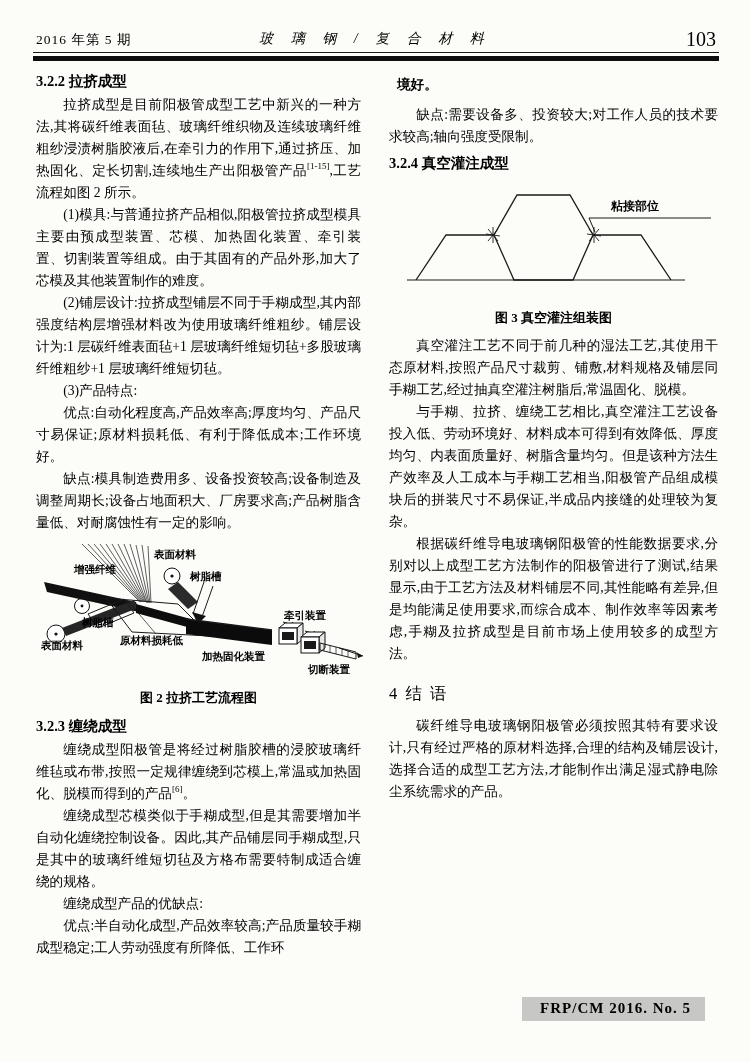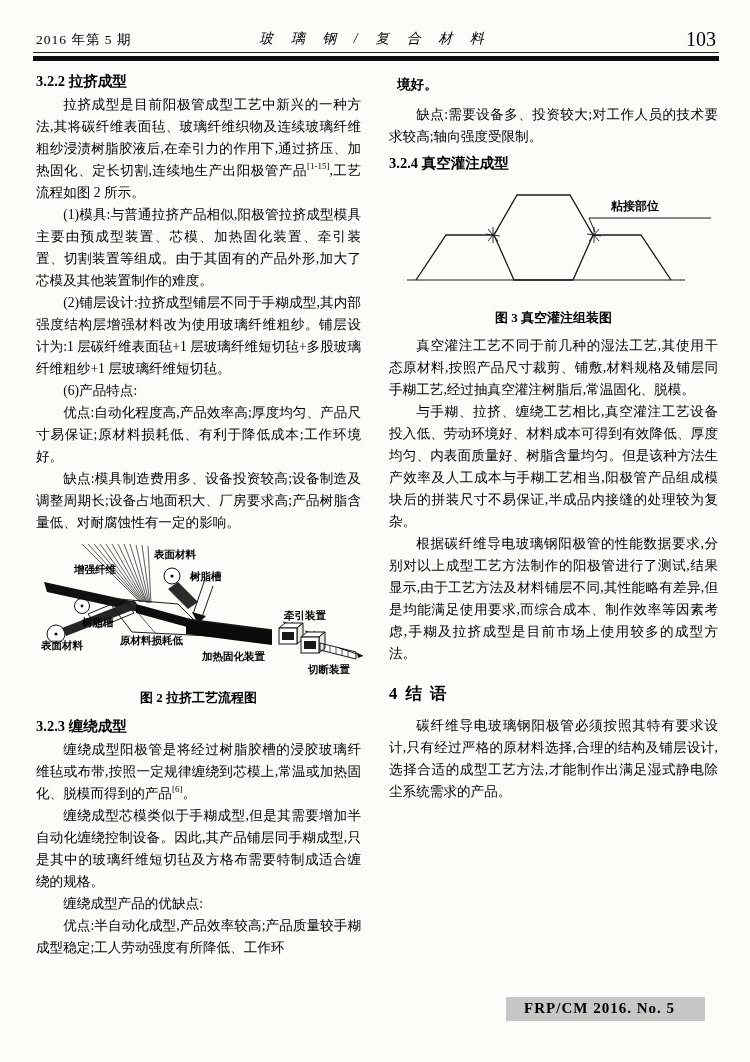--- a/index.html
+++ b/index.html
@@ -12,51 +12,51 @@
   .hdr-page{position:absolute;right:34px;top:28px;font-size:20px;}
   .rule-thin{position:absolute;left:33px;right:31px;top:52px;height:1px;background:#1c1c1c;}
   .rule-thick{position:absolute;left:33px;right:31px;top:56px;height:5px;background:#0e0e0e;}
   
   .col{position:absolute;top:66px;font-size:13.6px;line-height:22px;text-align:justify;}
   .col-left{left:36px;width:325px;}
   .col-right{left:389px;width:329px;}
   .para{margin:0;text-indent:2em;}
   .para-cont{margin:8px;text-indent:0;font-weight:bold;}
   .subhead{font-weight:bold;font-size:14.5px;margin:4px 0 2px;text-indent:0;}
-  .bighead{font-weight:bold;font-size:16.5px;margin:18px 0 10px;text-indent:0;letter-spacing:2px;}
+  .bighead{font-weight:normal;font-size:16.5px;margin:18px 0 10px;text-indent:0;letter-spacing:2px;}
   .sup{font-size:9px;vertical-align:super;line-height:0;}
   
   .figwrap{position:relative;margin:8px 0 0;}
   .fig2{width:330px;height:142px;}
   .fig3{width:329px;height:122px;}
   .figwrap svg{position:absolute;inset:0;}
   .figlabel{position:absolute;font-size:10.5px;font-weight:bold;line-height:12px;white-space:nowrap;}
   .figcaption{text-align:center;font-weight:bold;font-size:13px;margin:3px 0 6px;text-indent:0;}
   
   .footer-stamp{position:absolute;right:45px;top:997px;background:#c7c7c5;
-                padding:3px 30px 4px 18px;font-size:15px;font-weight:bold;letter-spacing:1px;}
+                padding:3px 14px 4px 18px;font-size:15px;font-weight:bold;letter-spacing:1px;}
   line,polyline,polygon.outline{stroke:#1a1a1a;fill:none;}
 </style>
 </head>
 <body>
 
 <div class="page">
 
   <div class="hdr-issue">2016 年第 5 期</div>
   <div class="hdr-journal">玻 璃 钢 / 复 合 材 料</div>
   <div class="hdr-page">103</div>
   <div class="rule-thin"></div>
   <div class="rule-thick"></div>
 
   <div class="col col-left">
     <p class="subhead">3.2.2  拉挤成型</p>
     <p class="para"><span>拉挤成型是目前阳极管成型工艺中新兴的一种方法,其将碳纤维表面毡、玻璃纤维织物及连续玻璃纤维粗纱浸渍树脂胶液后,在牵引力的作用下,通过挤压、加热固化、定长切割,连续地生产出阳极管产品</span><span class="sup">[1-15]</span><span>,工艺流程如图 2 所示。</span></p>
     <p class="para">(1)模具:与普通拉挤产品相似,阳极管拉挤成型模具主要由预成型装置、芯模、加热固化装置、牵引装置、切割装置等组成。由于其固有的产品外形,加大了芯模及其他装置制作的难度。</p>
     <p class="para">(2)铺层设计:拉挤成型铺层不同于手糊成型,其内部强度结构层增强材料改为使用玻璃纤维粗纱。铺层设计为:1 层碳纤维表面毡+1 层玻璃纤维短切毡+多股玻璃纤维粗纱+1 层玻璃纤维短切毡。</p>
-    <p class="para">(6)产品特点:</p>
+    <p class="para">(3)产品特点:</p>
     <p class="para">优点:自动化程度高,产品效率高;厚度均匀、产品尺寸易保证;原材料损耗低、有利于降低成本;工作环境好。</p>
     <p class="para">缺点:模具制造费用多、设备投资较高;设备制造及调整周期长;设备占地面积大、厂房要求高;产品树脂含量低、对耐腐蚀性有一定的影响。</p>
 
     <div class="figwrap fig2">
       <svg viewBox="0 0 330 142">
 
         <g stroke="#222" stroke-width="0.7">
           <line x1="46" y1="2" x2="104" y2="60"></line>
             <line x1="52" y1="2" x2="105" y2="60"></line>
           <line x1="58" y1="2" x2="106" y2="60"></line>

